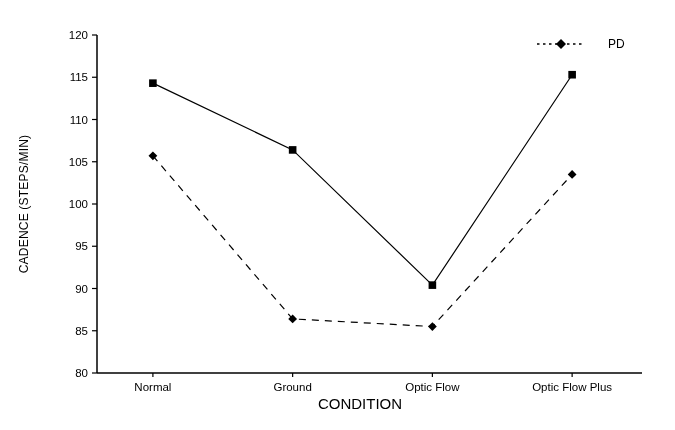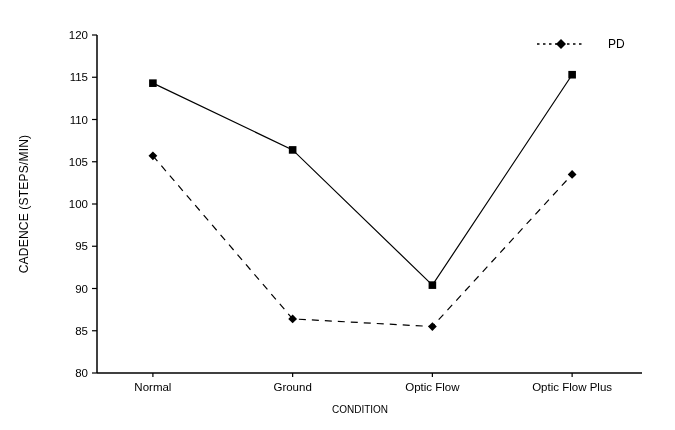--- a/index.html
+++ b/index.html
@@ -18,23 +18,23 @@
     top: 204px;
     transform: translate(-50%, -50%) rotate(-90deg);
     font-size: 12px;
     color: #000;
     white-space: nowrap;
     letter-spacing: 0.2px;
   }
   .x-axis-title {
     position: absolute;
     left: 360px;
-    top: 404px;
+    top: 395px;
     transform: translateX(-50%);
-    font-size: 10px;
+    font-size: 15px;
     color: #000;
     white-space: nowrap;
   }
   .legend {
     position: absolute;
     left: 536px;
     top: 37px;
     display: flex;
     flex-direction: row;
     gap: 14px;

